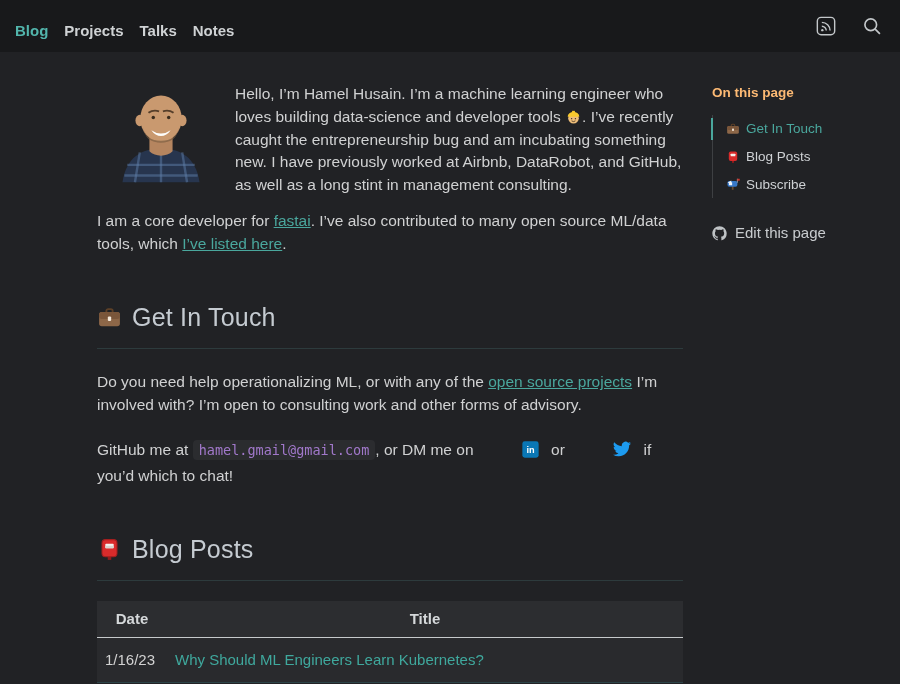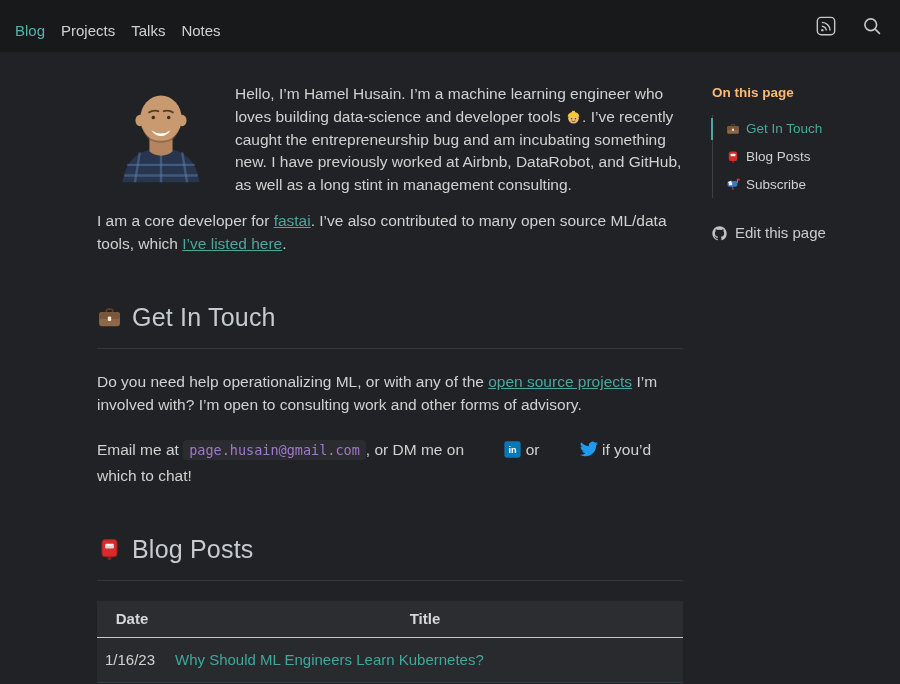--- a/index.html
+++ b/index.html
@@ -17,21 +17,21 @@
   .navbar {
     height: 52px;
     background: #18191b;
     display: flex;
     align-items: center;
     padding: 0 18px 0 15px;
   }
   .nav-links { display: flex; gap: 16px; align-items: center; }
   .nav-link {
     font-size: 15px;
-    font-weight: 400;
+    font-weight: 700;
     color: #cfd2d4;
     text-decoration: none;
     margin-top: 10px;
   }
   .nav-link.active { color: #52b5ac; }
   .nav-icons { margin-left: auto; display: flex; align-items: center; gap: 26px; }
   .nav-icons svg { display: block; }
 
   
   .page {
@@ -71,21 +71,21 @@
   h2.section-heading .h-emoji { vertical-align: -4px; margin-right: 10px; }
   .section p { margin-top: 22px; }
   .email-code {
     font-family: "DejaVu Sans Mono", "Liberation Mono", monospace;
     font-size: 13.5px;
     color: #a178ca;
     background: #2b2c2f;
     padding: 2px 6px;
     border-radius: 4px;
   }
-  .inline-icon { display: inline-block; vertical-align: -3px; margin: 0 0; padding-left: 36px; }
+  .inline-icon { display: inline-block; vertical-align: -3px; margin: 0 8px; padding-left: 36px; }
 
   
   .subscribe-p { margin-top: 20px; }
   table.posts {
     margin-top: 20px;
     width: 100%;
     border-collapse: collapse;
     font-size: 15px;
   }
   table.posts th {
@@ -197,21 +197,21 @@
     <p class="p2"><span>I am a core developer for </span><a class="link">fastai</a><span>. I’ve also contributed to many open source ML/data tools, which </span><a class="link">I’ve listed here</a><span>.</span></p>
 
     <section class="section">
       <h2 class="section-heading"><svg class="h-emoji" width="25" height="25" viewBox="0 0 24 24">
             <path d="M9 7.5 V5.6 A1.7 1.7 0 0 1 10.7 3.9 h2.6 A1.7 1.7 0 0 1 15 5.6 V7.5" stroke="#5d4027" stroke-width="1.8" fill="none"></path>
             <rect x="2" y="6.8" width="20" height="13.5" rx="2.6" fill="#8d6748"></rect>
             <rect x="2" y="6.8" width="20" height="6.7" rx="2.6" fill="#7a563a"></rect>
             <rect x="10.4" y="11" width="3.2" height="4.4" rx="1.1" fill="#f3e9dc"></rect>
           </svg><span>Get In Touch</span></h2>
       <p><span>Do you need help operationalizing ML, or with any of the </span><a class="link">open source projects</a><span> I’m involved with? I’m open to consulting work and other forms of advisory.</span></p>
-      <p><span>Email me at </span><code class="email-code">page.husain@gmail.com</code><span>, or DM me on </span><a class="inline-icon"><svg width="17" height="17" viewBox="0 0 24 24">
+      <p><span>GitHub me at </span><code class="email-code">hamel.gmail@gmail.com</code><span>, or DM me on </span><a class="inline-icon"><svg width="17" height="17" viewBox="0 0 24 24">
               <rect x="0.5" y="0.5" width="23" height="23" rx="3.5" fill="#0a77b5"></rect>
               <text x="12" y="17.5" font-size="13" font-weight="bold" fill="#ffffff" text-anchor="middle" font-family="sans-serif">in</text>
             </svg></a><span> or </span><a class="inline-icon"><svg width="18" height="18" viewBox="0 0 24 24">
               <path fill="#1d9bf0" d="M23.95 4.57a10 10 0 0 1-2.82.77 4.96 4.96 0 0 0 2.16-2.72c-.95.56-2 .96-3.12 1.19a4.92 4.92 0 0 0-8.38 4.48A13.94 13.94 0 0 1 1.64 3.16a4.92 4.92 0 0 0 1.52 6.57 4.9 4.9 0 0 1-2.23-.61v.06a4.92 4.92 0 0 0 3.95 4.83 4.9 4.9 0 0 1-2.22.08 4.93 4.93 0 0 0 4.6 3.42A9.87 9.87 0 0 1 0 19.54a13.9 13.9 0 0 0 7.55 2.21c9.05 0 14-7.5 14-14v-.64a10 10 0 0 0 2.4-2.54z"></path>
             </svg></a><span> if you’d which to chat!</span></p>
     </section>
 
     <section class="section">
       <h2 class="section-heading"><svg class="h-emoji" width="25" height="25" viewBox="0 0 24 24">
             <rect x="10.3" y="18" width="3.4" height="4" fill="#8f1d1d"></rect>

